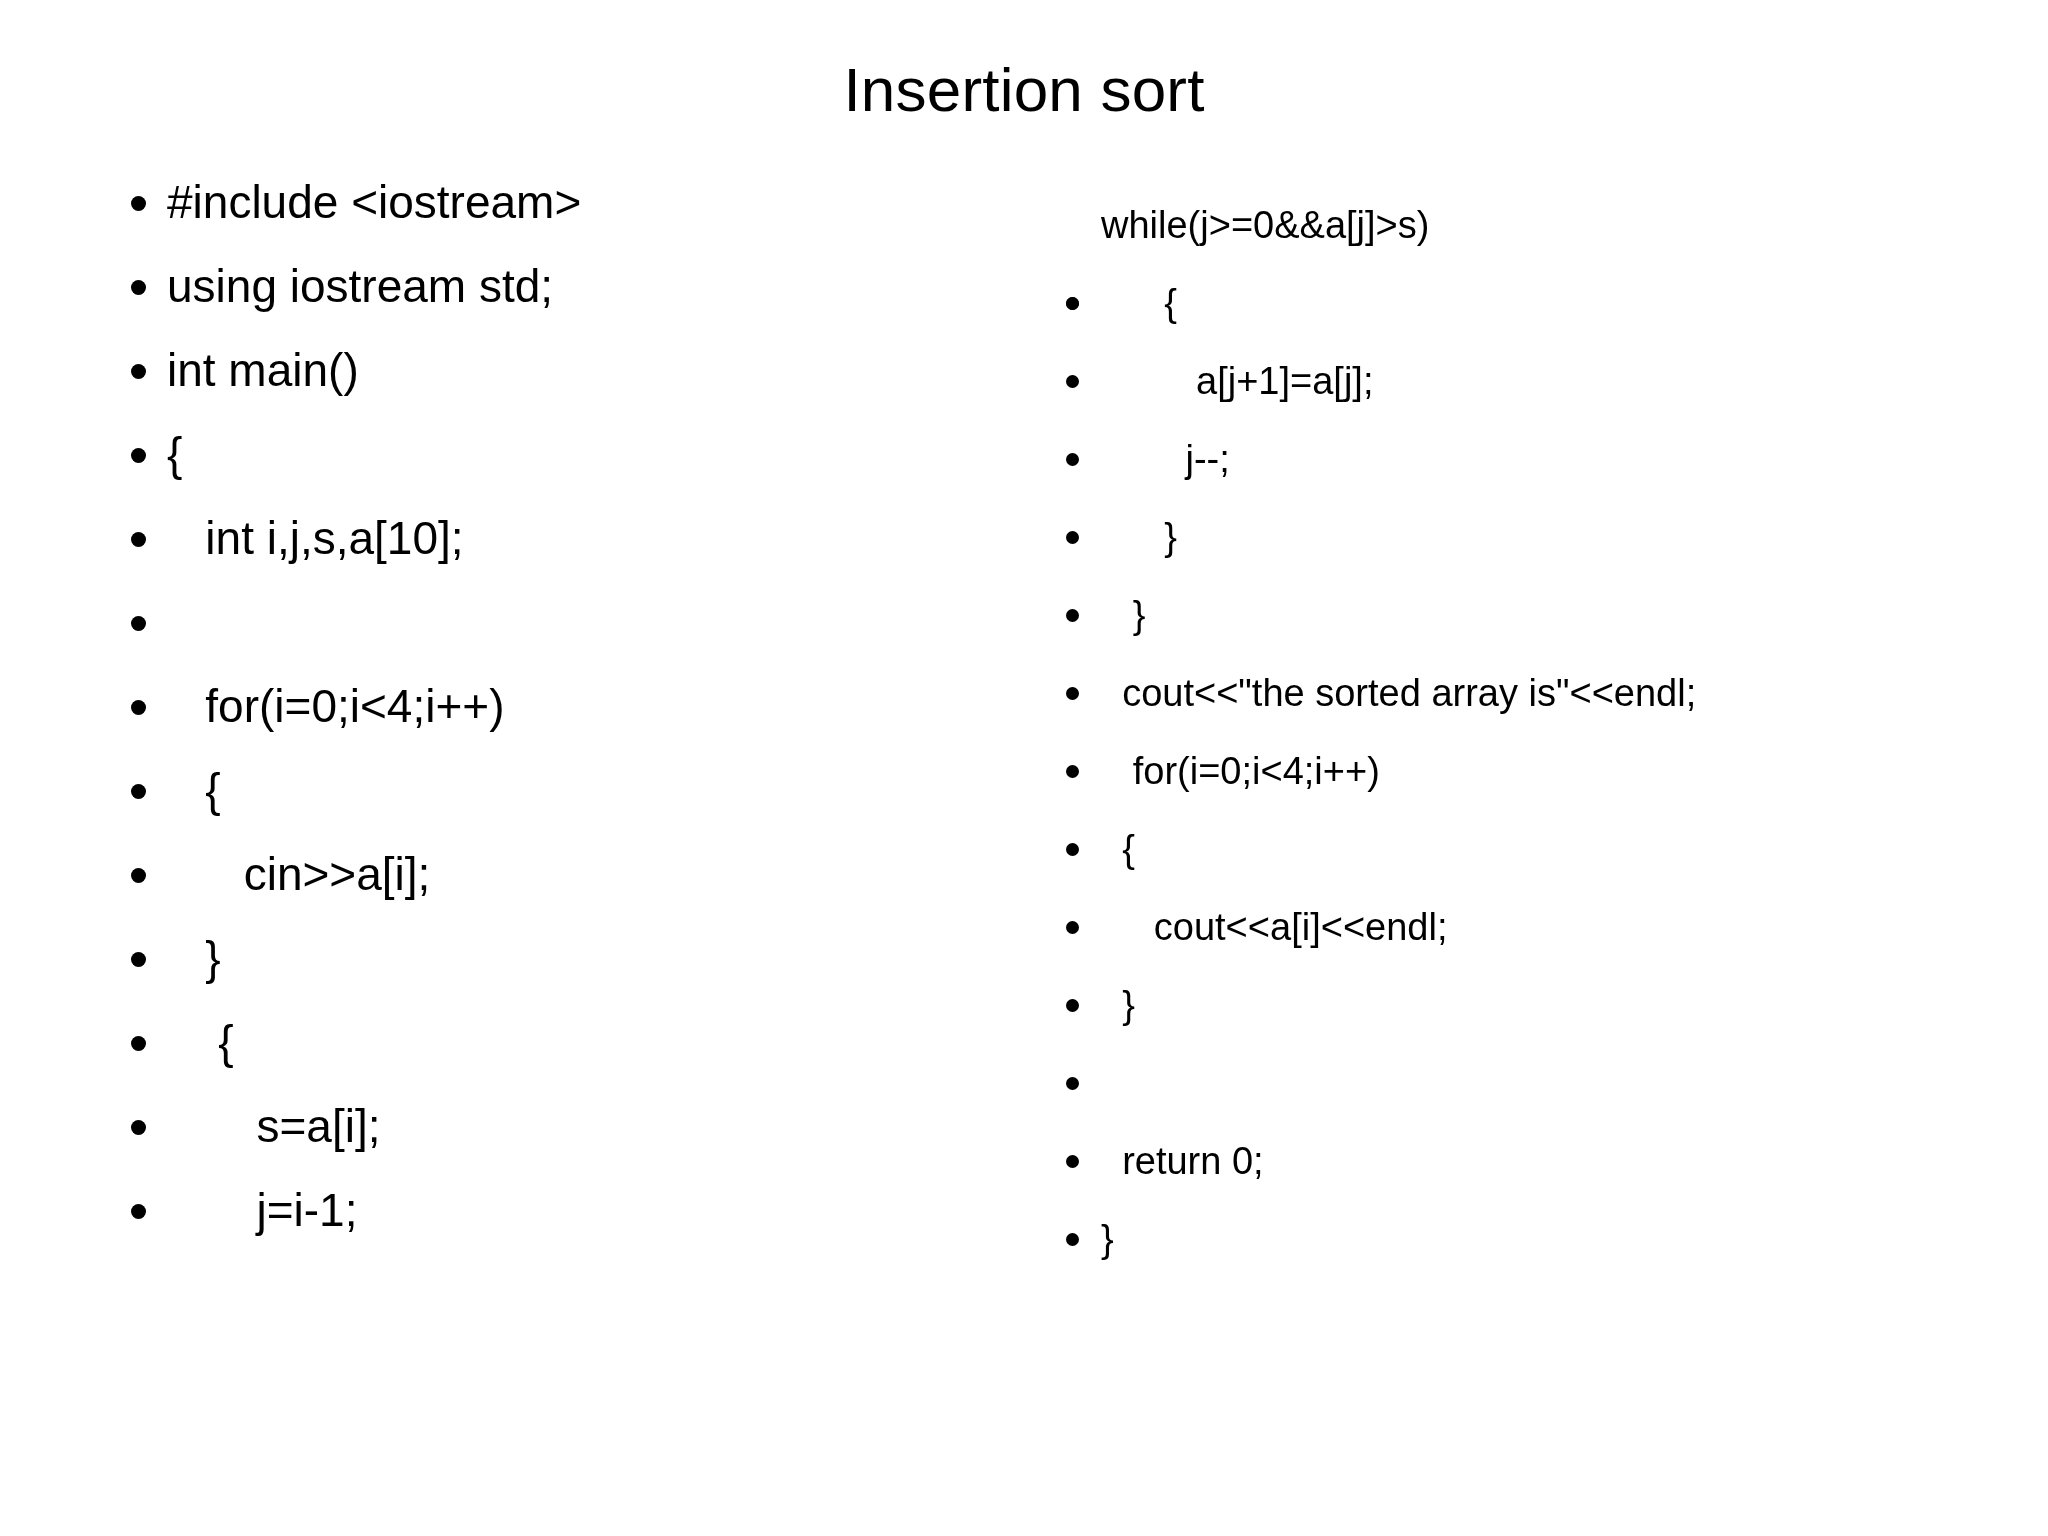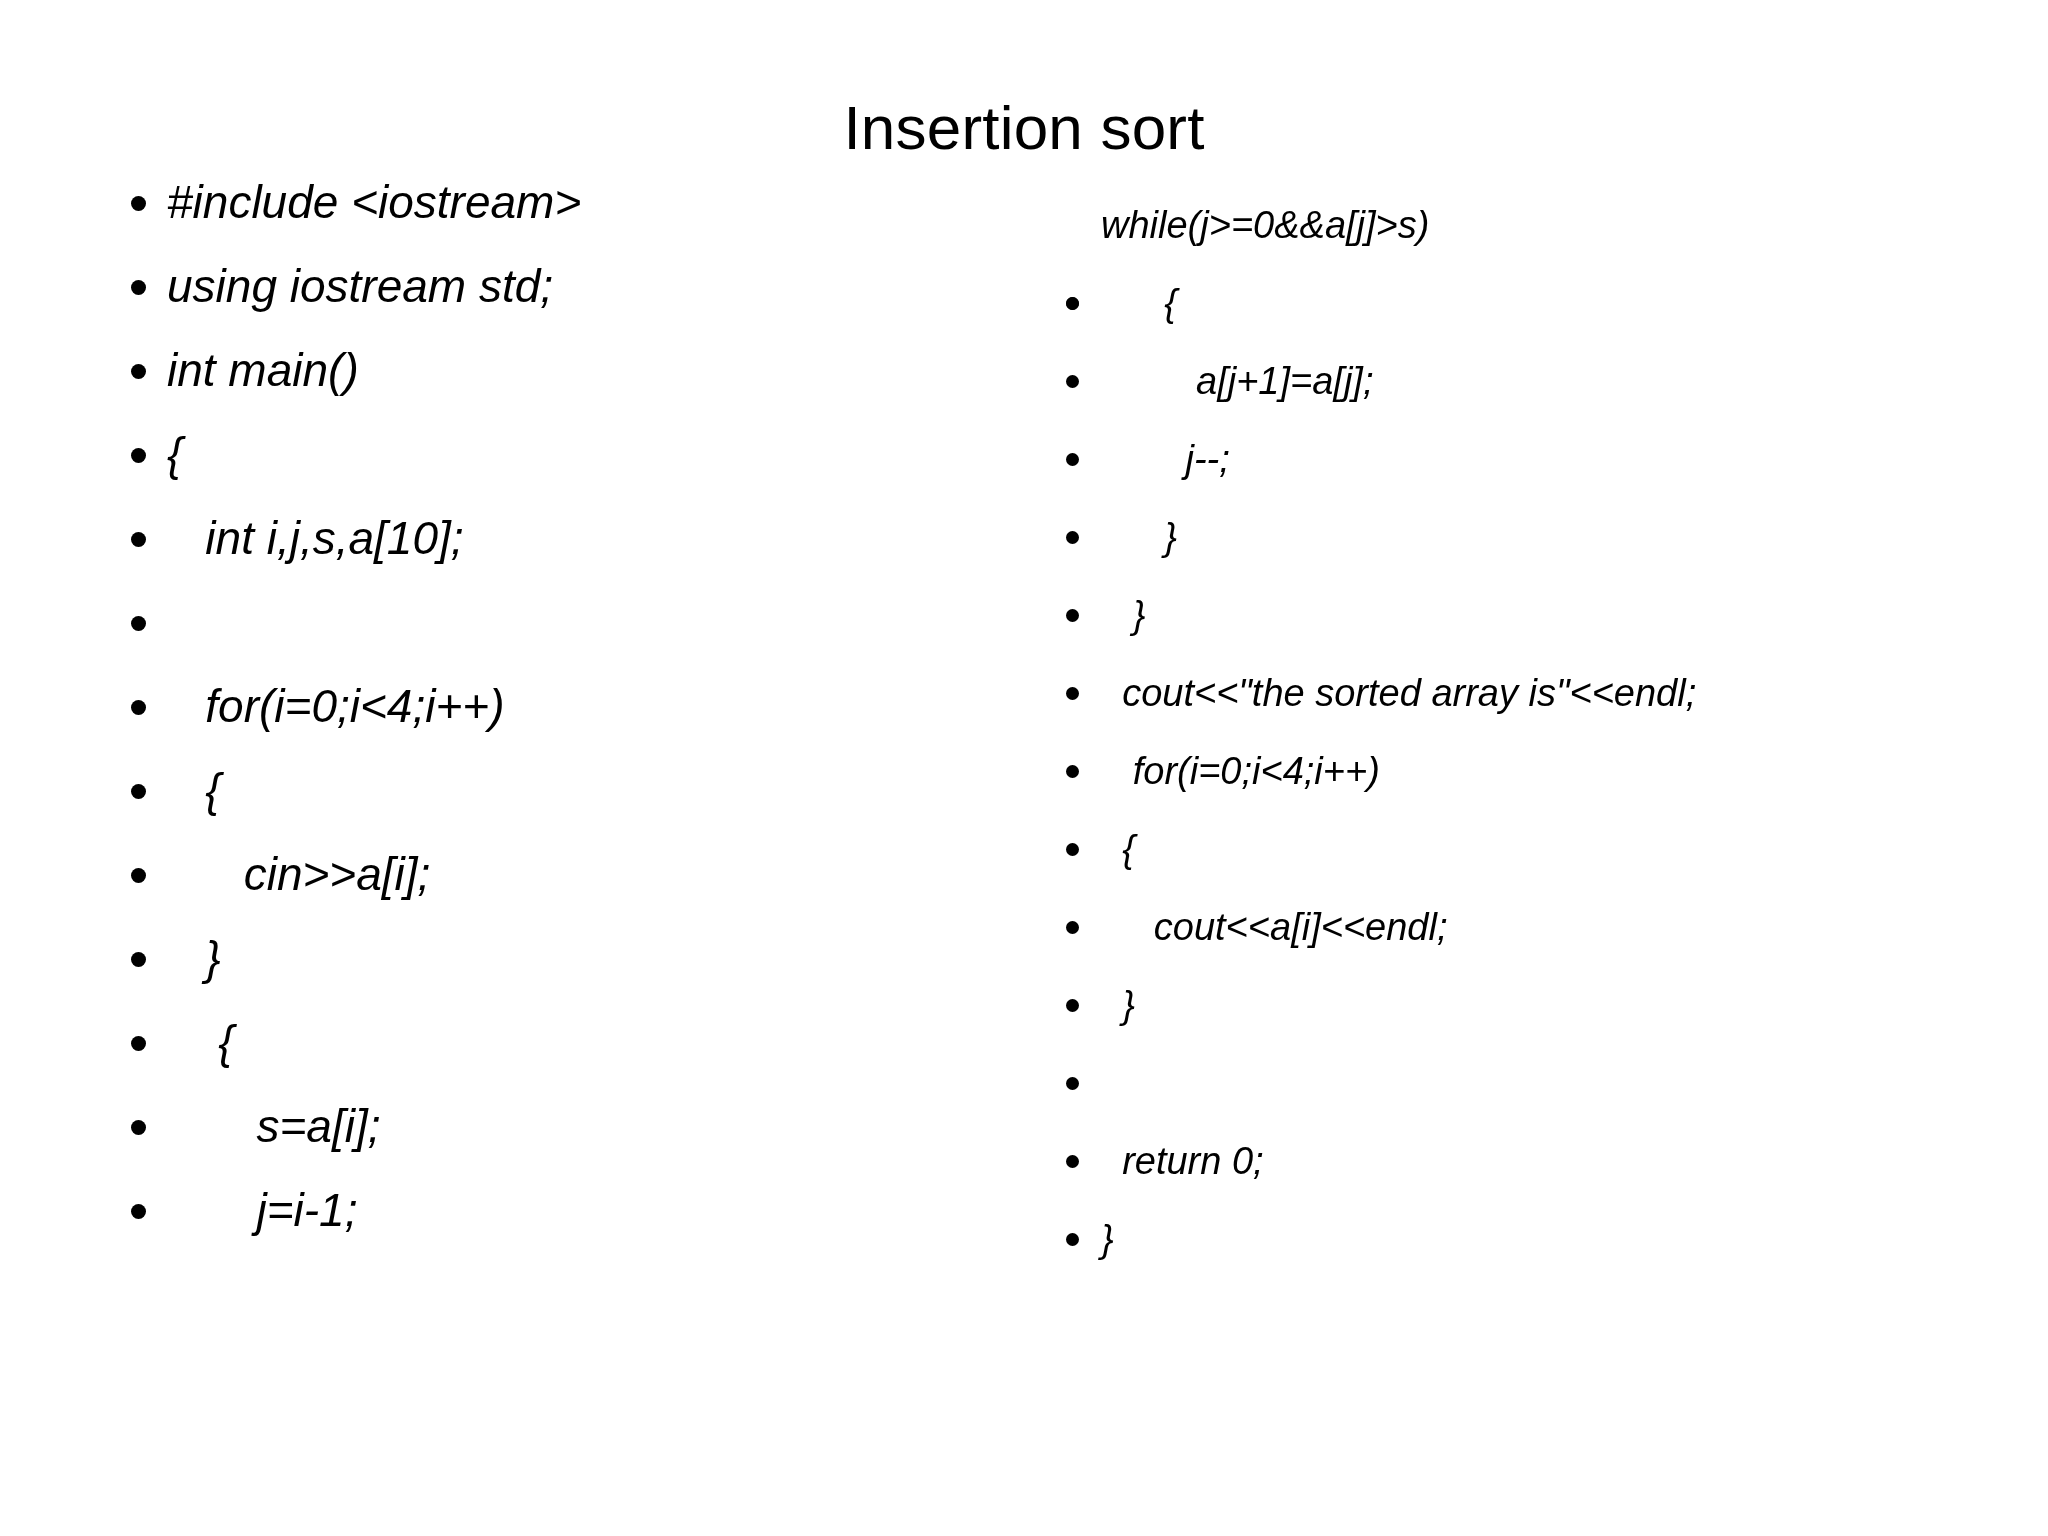--- a/index.html
+++ b/index.html
@@ -27,37 +27,35 @@
     left: 0;
     top: 56px;
     width: 2048px;
     text-align: center;
     font-size: 62px;
     line-height: 1.1;
     font-weight: 400;
     color: #000000;
     letter-spacing: 0.2px;
     white-space: pre;
-    margin-top: 38px;
   }
 
   
   .col {
     position: absolute;
     top: 0;
   }
   #col-left  { left: 95px;   width: 860px; }
   #col-right { left: 1035px; width: 840px; }
 
   
   .bline {
     display: flex;
     align-items: flex-start;
     color: #000000;
-    font-style: italic;
   }
 
   #col-left  .bline { font-size: 46px; line-height: 84px;  min-height: 84px; }
   #col-right .bline { font-size: 38px; line-height: 78px;  min-height: 78px; }
 
   .bullet {
     flex: 0 0 auto;
     position: relative;
     color: #000000;
   }

